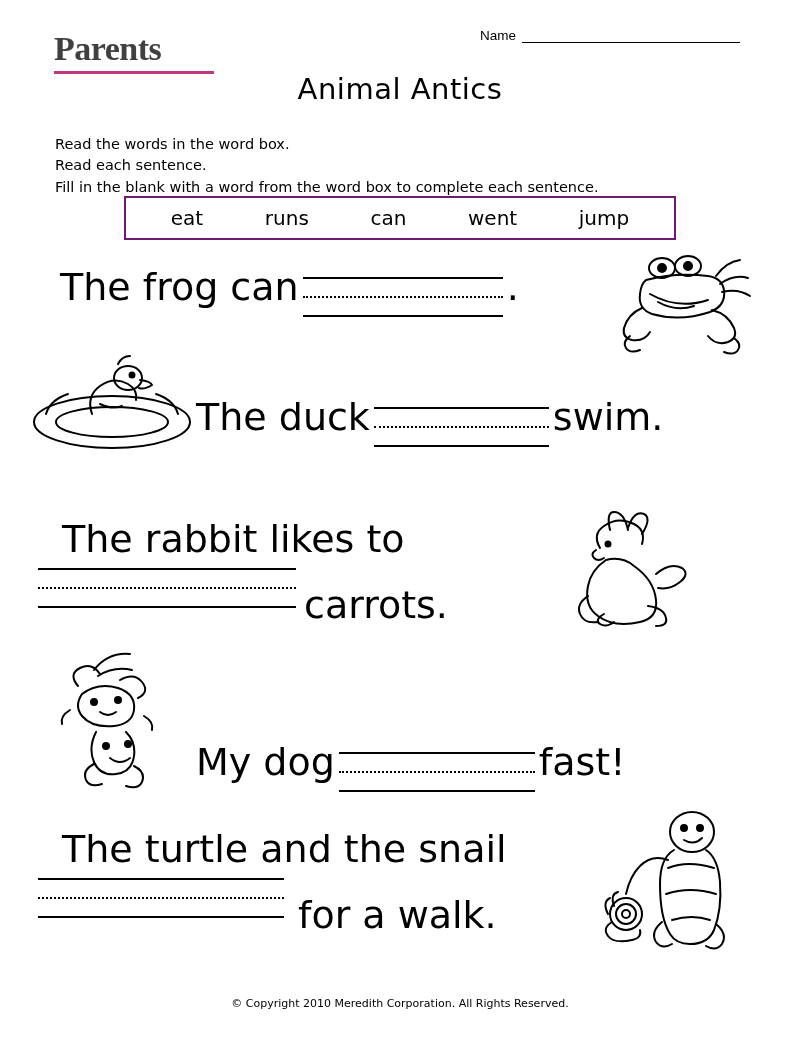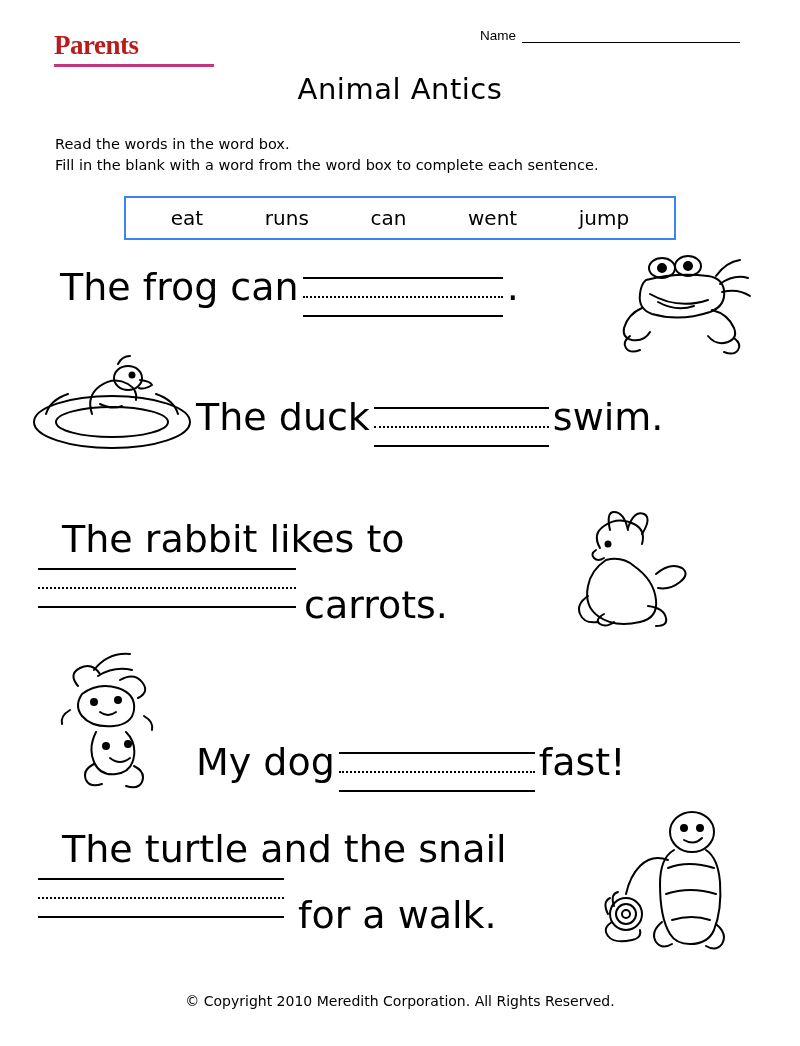--- a/index.html
+++ b/index.html
@@ -19,23 +19,23 @@
   
   .brand {
     position: absolute;
     left: 54px;
     top: 32px;
     width: 180px;
   }
   .brand-word {
     font-family: "Liberation Serif", serif;
     font-weight: bold;
-    font-size: 27px;
+    font-size: 34px;
     letter-spacing: -0.5px;
-    color: #b91c1c;
+    color: #404040;
     line-height: 1;
   }
   .brand-rule {
     margin-top: 5px;
     height: 3px;
     background: #c0377d;
     width: 160px;
   }
 
   .name-area {
@@ -78,21 +78,21 @@
     margin-top: 16px;
   }
 
   
   .word-box {
     position: absolute;
     left: 124px;
     top: 196px;
     width: 552px;
     height: 44px;
-    border: 2px solid #3b82f6;
+    border: 2px solid #701a75;
     display: flex;
     align-items: center;
     justify-content: space-around;
     padding: 0 14px;
     box-sizing: border-box;
   }
   .word-box span {
     font-family: "DejaVu Sans", sans-serif;
     font-size: 20px;
   }
@@ -132,21 +132,21 @@
   .blank-line .ln-top { position:absolute; left:0; right:0; top:2px;  border-top: 2px solid #000; }
   .blank-line .ln-mid { position:absolute; left:0; right:0; top:21px; border-top: 2px dotted #000; }
   .blank-line .ln-bot { position:absolute; left:0; right:0; top:40px; border-top: 2px solid #000; }
 
   
   .footer {
     position: absolute;
     left: 0; right: 0;
     bottom: 34px;
     text-align: center;
-    font-size: 14px;
+    font-size: 11px;
     line-height: 1.5;
     font-family: "DejaVu Sans", sans-serif;
   }
   .footer .row2 {
     display: flex;
     justify-content: center;
     gap: 70px;
   }
 
   .art { position: absolute; }
@@ -161,20 +161,21 @@
 
 <div class="name-area">
   <span class="name-label">Name</span>
   <span class="name-line"></span>
 </div>
 
 <div class="title">Animal Antics</div>
 
 <div class="instructions">
   <div>Read the words in the word box.</div>
+  <div>Read each sentence.</div>
   <div>Fill in the blank with a word from the word box to complete each sentence.</div>
 </div>
 
 <div class="word-box">
   <span>eat</span>
   <span>runs</span>
   <span>can</span>
   <span>went</span>
   <span>jump</span>
 </div>

